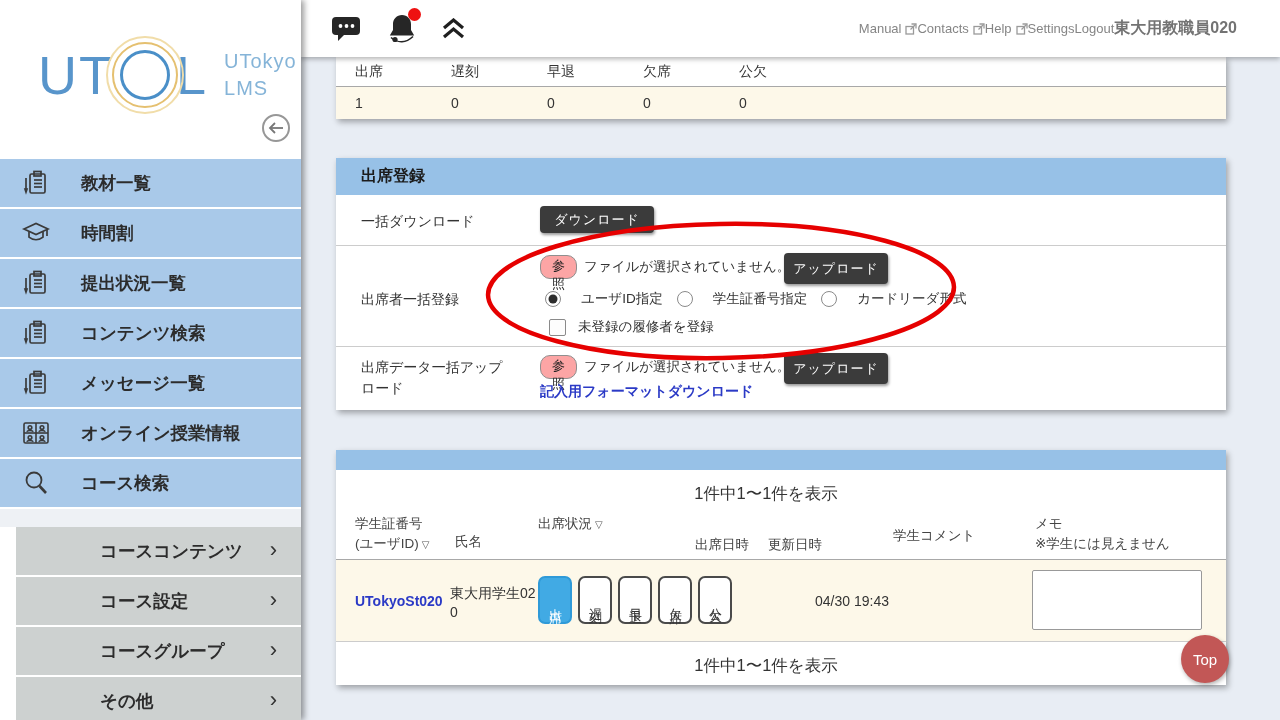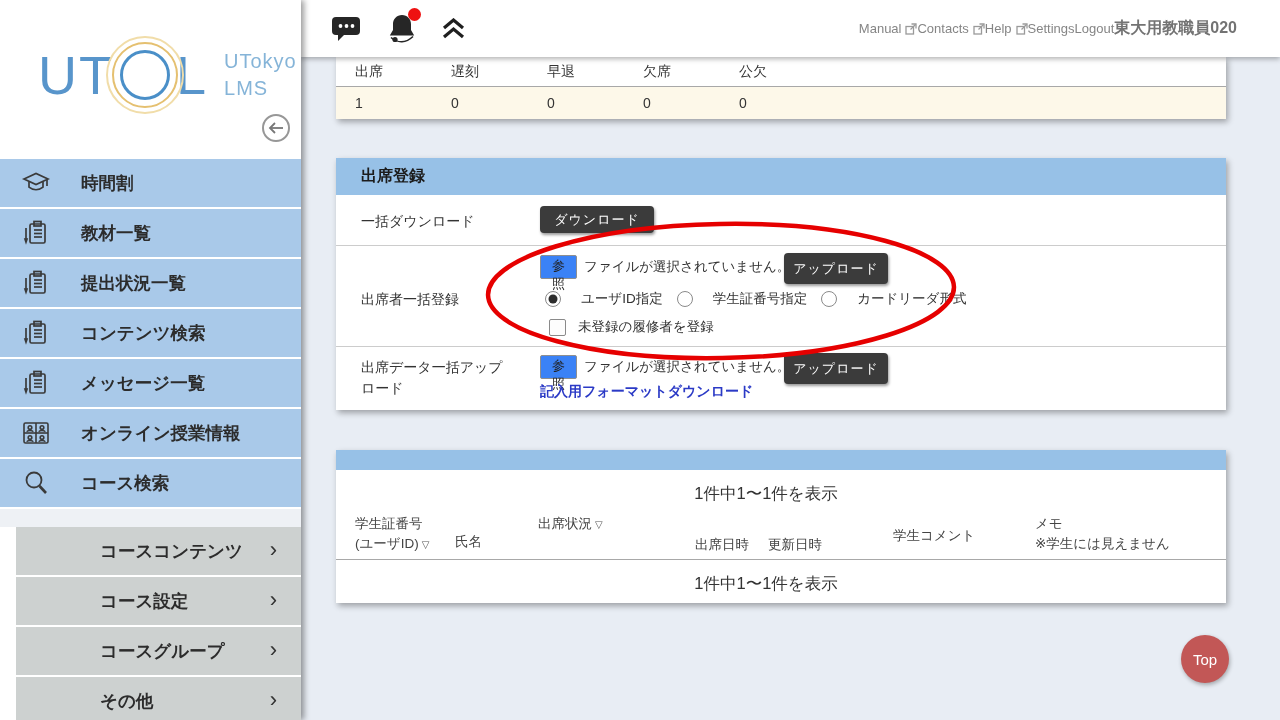--- a/index.html
+++ b/index.html
@@ -55,21 +55,21 @@
   .row-dl{height:50px;}
   .row-bulk{height:100px;}
   .row-data{height:63px;}
   .reg-label{position:absolute;left:25px;font-size:14px;color:#333;line-height:1.5;}
   .btn-dark{background:#3b3b3b;color:#fff;border:none;border-radius:4px;font-size:13px;
             letter-spacing:1px;cursor:pointer;box-shadow:1px 2px 3px rgba(0,0,0,.4);
             display:flex;align-items:center;justify-content:center;font-family:inherit;}
   .btn-download{position:absolute;left:204px;top:11px;width:114px;height:27px;}
   .btn-upload{position:absolute;left:448px;top:7px;width:104px;height:31px;}
   .file-row{position:absolute;left:204px;display:flex;align-items:center;}
-  .btn-browse{width:37px;height:24px;background:#3b82f6;border:1px solid #8f8f8f;border-radius:2px;
+  .btn-browse{width:37px;height:24px;background:#fca5a5;border:1px solid #8f8f8f;border-radius:10px;
               font-size:13px;color:#222;cursor:pointer;font-family:inherit;}
   .nofile{margin-left:7px;font-size:13.5px;color:#333;}
   .radio-row{position:absolute;left:209px;top:44px;display:flex;align-items:center;gap:14px;}
   .radio-wrap{display:flex;align-items:center;gap:20px;cursor:pointer;}
   .radio{width:16px;height:16px;border:1.5px solid #8a8a8a;border-radius:50%;background:#fff;
          box-sizing:border-box;position:relative;}
   .radio.checked::after{content:"";position:absolute;left:50%;top:50%;transform:translate(-50%,-50%);
          width:9px;height:9px;border-radius:50%;background:#2d2d2d;}
   .radio-label{font-size:13.5px;color:#333;}
   .check-row{position:absolute;left:213px;top:72px;display:flex;align-items:center;gap:12px;cursor:pointer;}
@@ -190,41 +190,41 @@
         <svg width="16" height="14" viewBox="0 0 16 14" fill="none" stroke="#777" stroke-width="1.8">
             <line x1="2" y1="7" x2="15" y2="7"></line>
             <polyline points="7,2 2,7 7,12"></polyline>
           </svg>
       </span>
     </div>
 
     <nav>
       <div class="nav-item">
         <span class="nav-icon">
-          <svg width="30" height="28" viewBox="0 0 30 28" fill="none" stroke="#3a3a3a" stroke-width="1.7">
-              <polygon points="3,10 15,4.5 27,10 15,15.5"></polygon>
-              <path d="M8 12.8v5.4c4.2 3.4 9.8 3.4 14 0v-5.4"></path>
-              <line x1="26" y1="10.5" x2="26" y2="17"></line>
-            </svg>
-        </span>
-        <span class="nav-label">時間割</span>
-      </div>
-      <div class="nav-item">
-        <span class="nav-icon">
           <svg width="28" height="28" viewBox="0 0 28 28" fill="none" stroke="#3a3a3a" stroke-width="1.7">
               <rect x="8" y="5" width="15" height="19" rx="1.5"></rect>
               <rect x="12" y="2.5" width="7" height="4.5"></rect>
               <line x1="12" y1="11" x2="20" y2="11"></line>
               <line x1="12" y1="14.5" x2="20" y2="14.5"></line>
               <line x1="12" y1="18" x2="20" y2="18"></line>
               <line x1="4" y1="9" x2="4" y2="20"></line>
               <polygon points="3,20 5,20 4,23"></polygon>
             </svg>
         </span>
         <span class="nav-label">教材一覧</span>
+      </div>
+      <div class="nav-item">
+        <span class="nav-icon">
+          <svg width="30" height="28" viewBox="0 0 30 28" fill="none" stroke="#3a3a3a" stroke-width="1.7">
+              <polygon points="3,10 15,4.5 27,10 15,15.5"></polygon>
+              <path d="M8 12.8v5.4c4.2 3.4 9.8 3.4 14 0v-5.4"></path>
+              <line x1="26" y1="10.5" x2="26" y2="17"></line>
+            </svg>
+        </span>
+        <span class="nav-label">時間割</span>
       </div>
       <div class="nav-item">
         <span class="nav-icon">
           <svg width="28" height="28" viewBox="0 0 28 28" fill="none" stroke="#3a3a3a" stroke-width="1.7">
               <rect x="8" y="5" width="15" height="19" rx="1.5"></rect>
               <rect x="12" y="2.5" width="7" height="4.5"></rect>
               <line x1="12" y1="11" x2="20" y2="11"></line>
               <line x1="12" y1="14.5" x2="20" y2="14.5"></line>
               <line x1="12" y1="18" x2="20" y2="18"></line>
               <line x1="4" y1="9" x2="4" y2="20"></line>
@@ -388,20 +388,33 @@
       </span>
       <span class="col-h" style="left:359px;top:30px;">出席日時</span>
       <span class="col-h" style="left:432px;top:30px;">更新日時</span>
       <span class="col-h" style="left:557px;top:21px;">学生コメント</span>
       <span class="col-h" style="left:699px;top:9px;">
         <span>メモ</span><br>
         <span>※学生には見えません</span>
       </span>
     </div>
 
+    <div class="data-row">
+      <span class="stu-id">UTokyoSt020</span>
+      <span class="stu-name">東大用学生020</span>
+      <div class="status-group">
+        <button class="status-btn active">出席</button>
+        <button class="status-btn">遅刻</button>
+        <button class="status-btn">早退</button>
+        <button class="status-btn">欠席</button>
+        <button class="status-btn">公欠</button>
+      </div>
+      <span class="stu-time">04/30 19:43</span>
+      <textarea class="memo-box" style=""></textarea>
+    </div>
 
     <div class="pag pag-bottom">1件中1〜1件を表示</div>
   </section>
 
   <svg class="annot" width="478" height="146" viewBox="0 0 478 146">
     <ellipse cx="239" cy="72" rx="233" ry="67" fill="none" stroke="#e60000" stroke-width="4.5" transform="rotate(-1 239 72)"></ellipse>
   </svg>
 
   <div class="top-btn">Top</div>
 

